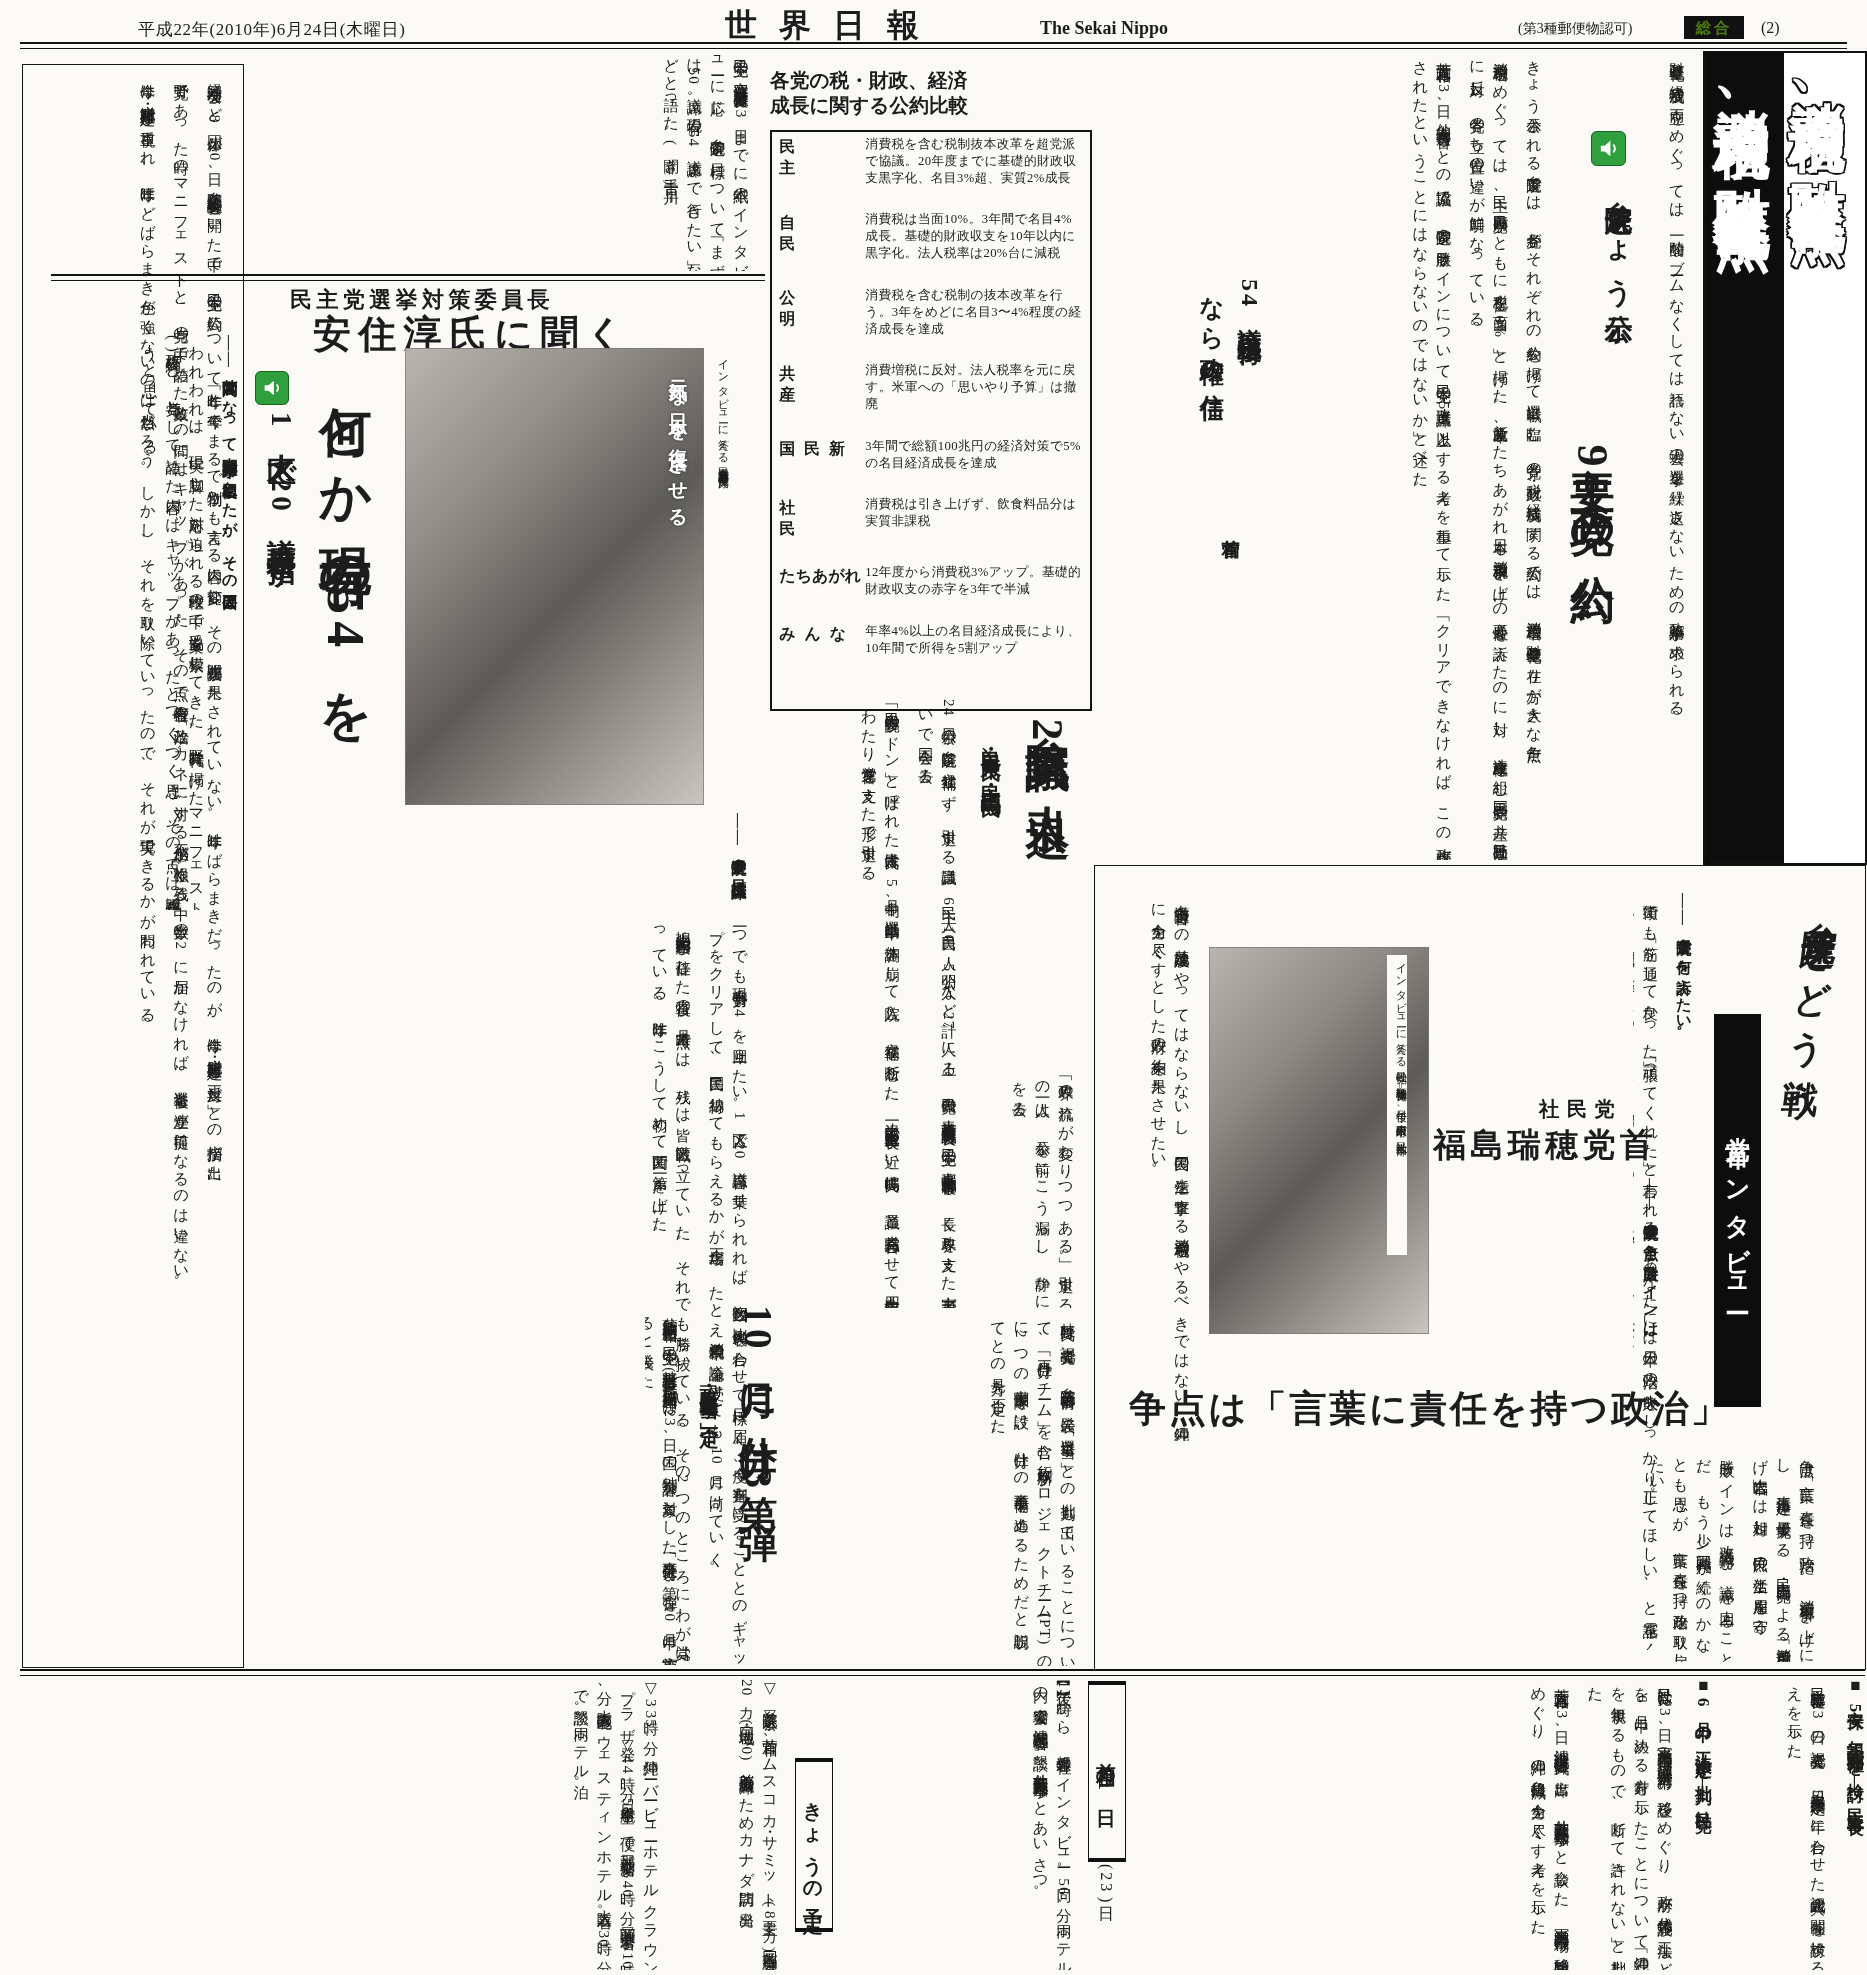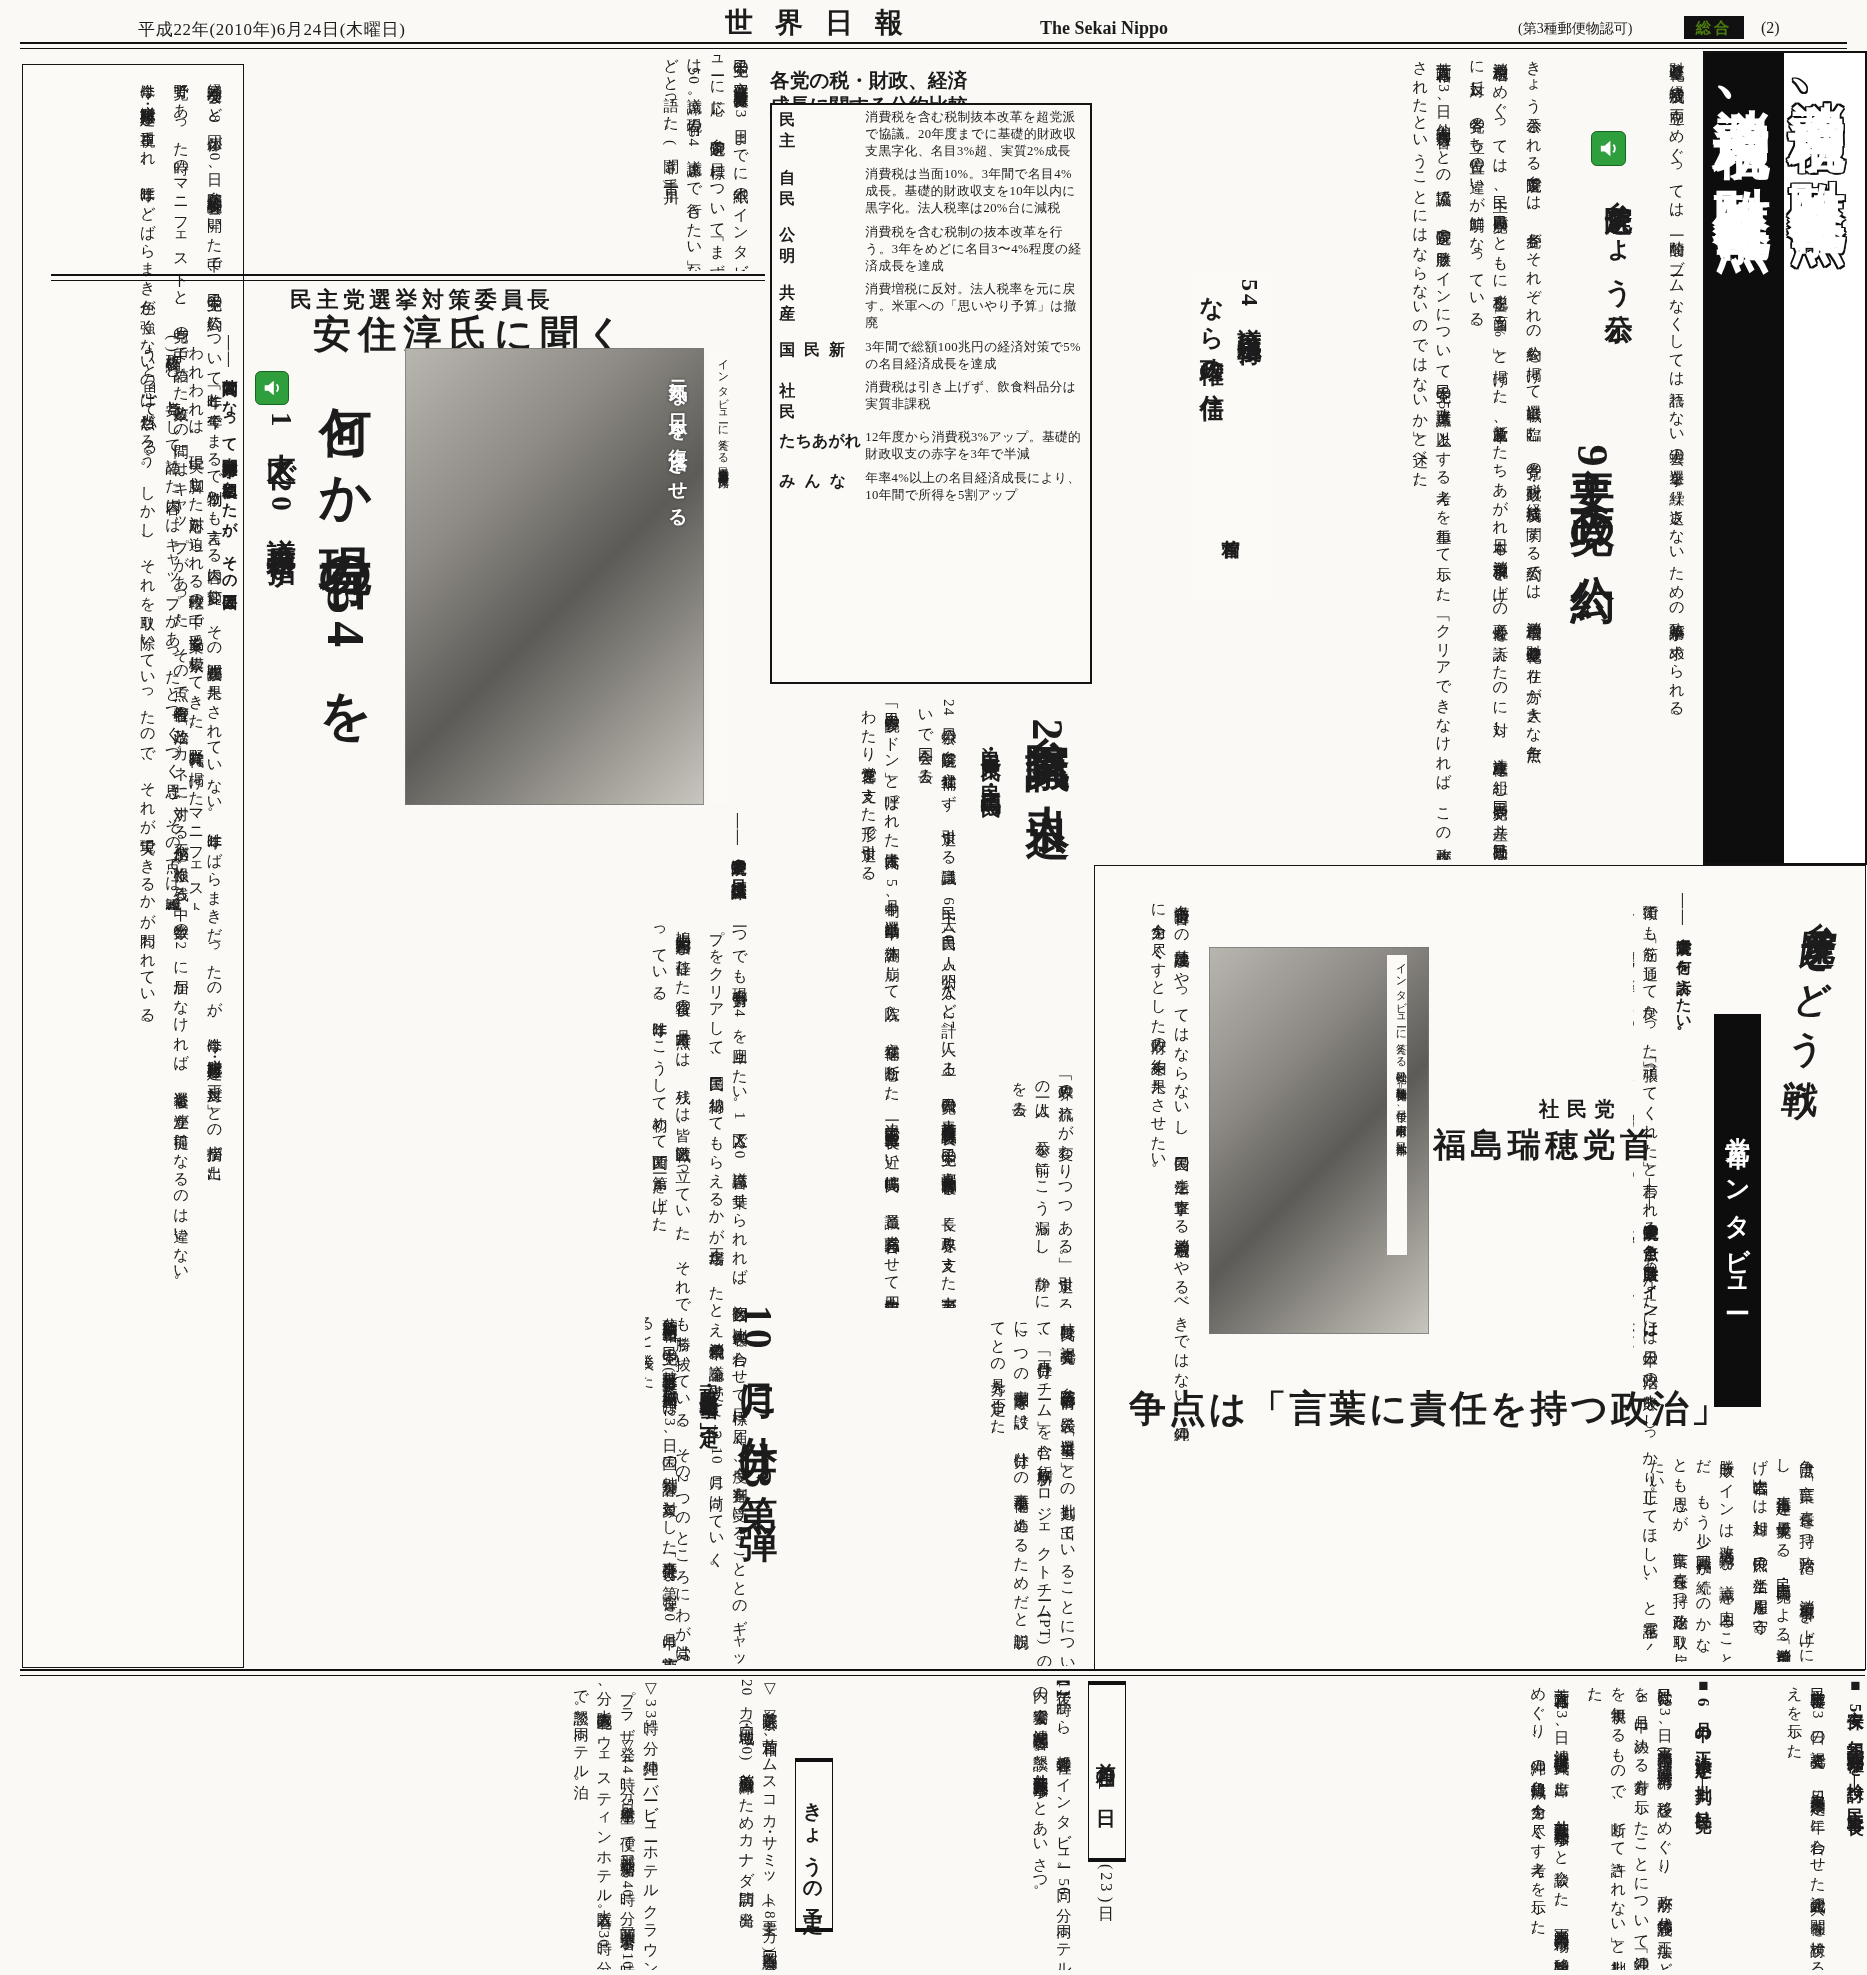--- a/index.html
+++ b/index.html
@@ -11,21 +11,21 @@
      font-size:15.3px;line-height:1.52;letter-spacing:1.1px;text-align:justify;}
   .v p{margin:0 10.2px 0 0;}
   .v p.q{font-weight:bold;}
   .vhead{position:absolute;writing-mode:vertical-rl;text-orientation:mixed;font-weight:bold;
          overflow:hidden;letter-spacing:2.9px;}
   .hhead{position:absolute;font-weight:bold;white-space:nowrap;overflow:hidden;}
   .rule2{position:absolute;border-top:2.2px solid #111;border-bottom:1.1px solid #111;height:3.6px;}
   .boxed{position:absolute;border:1.8px solid #161616;background:#fbfaf6;}
   
   .mast-date{position:absolute;font-size:17px;letter-spacing:0.7px;}
-  .mast-title{position:absolute;font-size:28px;font-weight:bold;letter-spacing:22px;}
+  .mast-title{position:absolute;font-size:32px;font-weight:bold;letter-spacing:22px;}
   .mast-en{position:absolute;font-size:18px;font-weight:bold;}
   .mast-small{position:absolute;font-size:14px;}
   .badge{position:absolute;background:#111;color:#4d7c0f;font-size:15.3px;font-weight:bold;
          text-align:center;line-height:23px;letter-spacing:2.9px;}
   
   .bigblock{position:absolute;border:2.2px solid #111;background:#fff;}
   .bigblock .blackbar{position:absolute;left:0;top:0;bottom:0;width:79px;background:#0d0d0d;}
   .bigblock .bh{position:absolute;writing-mode:vertical-rl;font-weight:bold;font-size:57px;
                 letter-spacing:4.4px;line-height:1;}
   .bigblock .bh.inner{left:8.7px;top:10.2px;color:#fff;}
@@ -102,21 +102,21 @@
       <div class="vhead" style="position:static;font-size:24px;height:240px;">54議席以上獲得</div>
       <div class="vhead" style="position:static;font-size:24px;height:240px;">なら政権の信任</div>
     </div>
     <div style="writing-mode:vertical-rl;font-size:18px;font-weight:bold;margin:5.8px auto 0;height:66px;">菅首相</div>
   </div>
 
   <div class="tbl-title" style="left:770px;top:68px;width:318px;">
     <div>各党の税・財政、経済</div>
     <div>成長に関する公約比較</div>
   </div>
-  <div class="ptable" style="left:770px;top:103px;width:318px;height:577px;">
+  <div class="ptable" style="left:770px;top:130px;width:318px;height:577px;gap:18px;">
     <div class="prow">
       <div class="pname p2">民主</div>
       <div class="ppol">消費税を含む税制抜本改革を超党派で協議。20年度までに基礎的財政収支黒字化、名目3%超、実質2%成長</div>
     </div>
     <div class="prow">
       <div class="pname p2">自民</div>
       <div class="ppol">消費税は当面10%。3年間で名目4%成長。基礎的財政収支を10年以内に黒字化。法人税率は20%台に減税</div>
     </div>
     <div class="prow">
       <div class="pname p2">公明</div>

